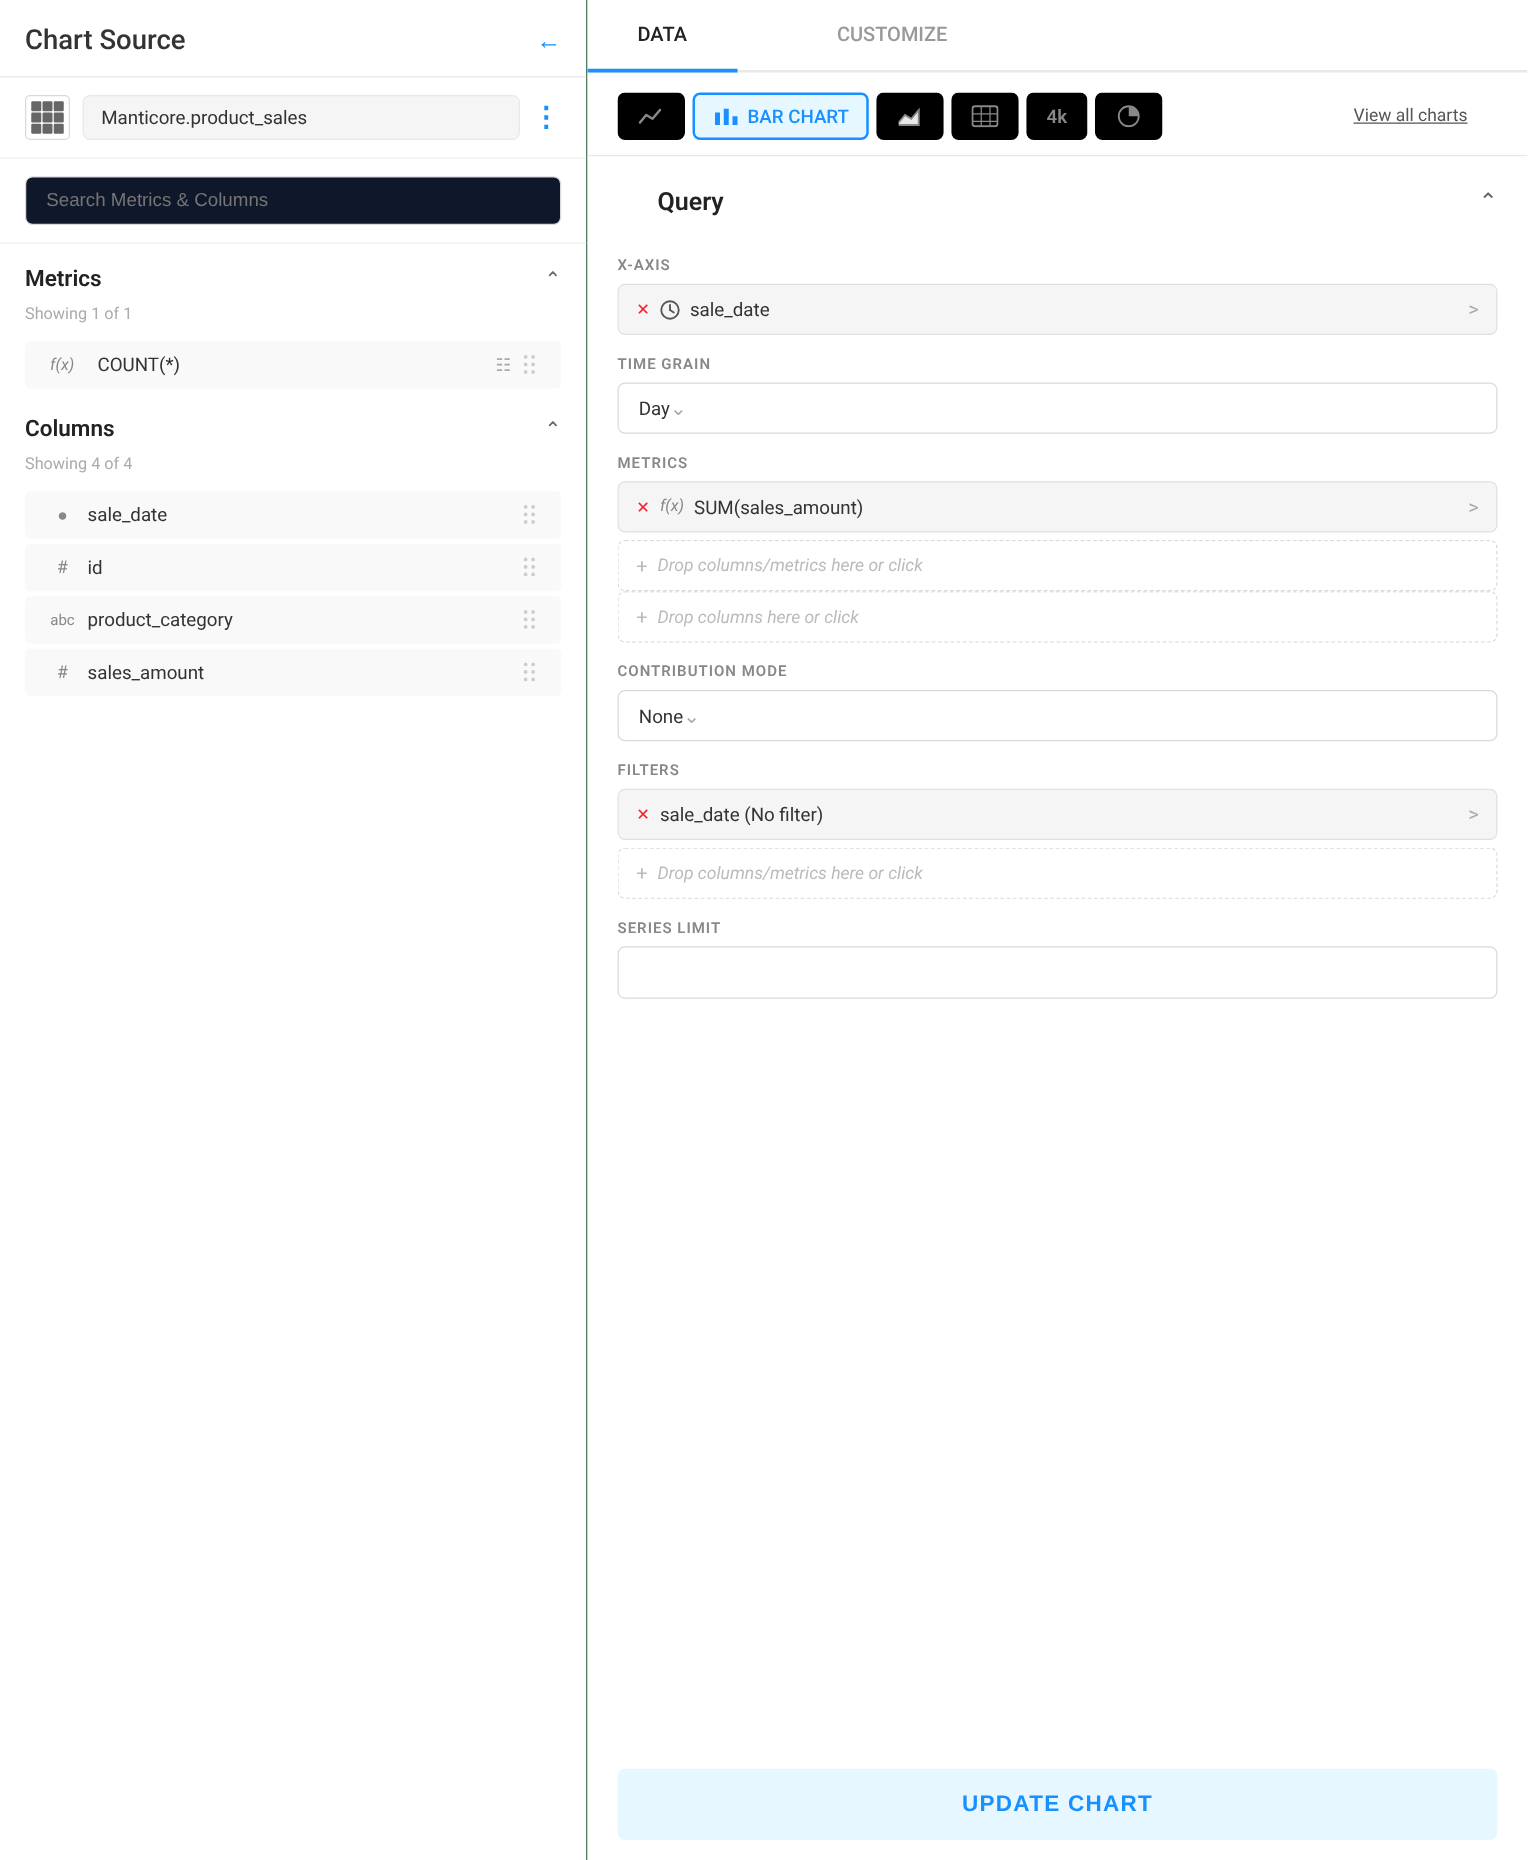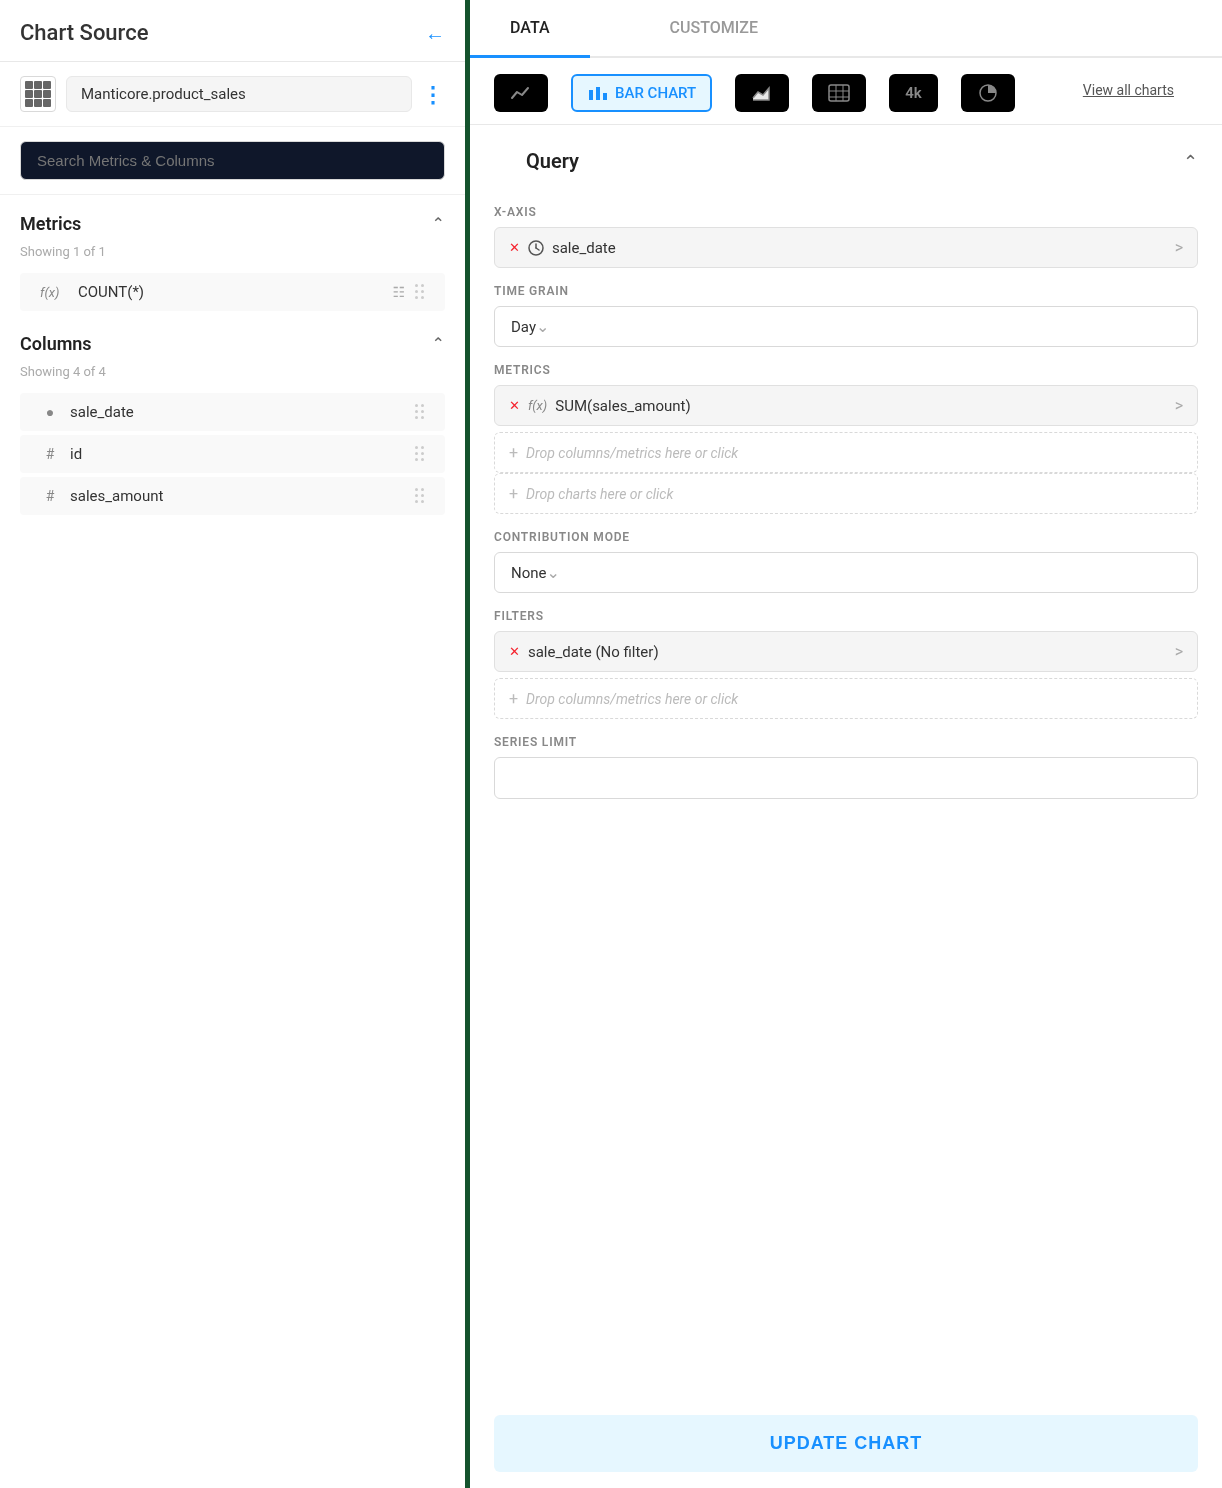--- a/index.html
+++ b/index.html
@@ -8,21 +8,21 @@
       background: #fff;
       display: flex;
       width: 1222px;
       min-height: 1488px;
       overflow: hidden;
     }
 
     
     .left-panel {
       width: 470px;
-      border-right: 5px solid #14532d;
+      border-right: 1px solid #14532d;
       display: flex;
       flex-direction: column;
       background: #fff;
       flex-shrink: 0;
     }
 
     .chart-source-header {
       display: flex;
       align-items: center;
       justify-content: space-between;
@@ -212,22 +212,22 @@
       margin-bottom: -2px;
     }
 
     .tab.active {
       color: #222;
       border-bottom: 3px solid #1890ff;
     }
 
     .chart-type-bar {
       display: flex;
-      align-items: flex-start;
-      gap: 23px;
+      align-items: center;
+      gap: 6px;
       padding: 16px 24px 8px 24px;
       flex-wrap: wrap;
     }
 
     .chart-type-btn {
       display: flex;
       align-items: center;
       gap: 6px;
       padding: 8px 14px;
       border-radius: 6px;
@@ -512,20 +512,32 @@
       <div class="drag-handle">
         <div class="drag-handle-dot"></div>
         <div class="drag-handle-dot"></div>
         <div class="drag-handle-dot"></div>
         <div class="drag-handle-dot"></div>
         <div class="drag-handle-dot"></div>
         <div class="drag-handle-dot"></div>
       </div>
     </div>
 
+    <div class="column-item">
+      <span class="col-type-icon" style="font-size:12px;">abc</span>
+      <span class="column-name">product_category</span>
+      <div class="drag-handle">
+        <div class="drag-handle-dot"></div>
+        <div class="drag-handle-dot"></div>
+        <div class="drag-handle-dot"></div>
+        <div class="drag-handle-dot"></div>
+        <div class="drag-handle-dot"></div>
+        <div class="drag-handle-dot"></div>
+      </div>
+    </div>
 
     <div class="column-item">
       <span class="col-type-icon">#</span>
       <span class="column-name">sales_amount</span>
       <div class="drag-handle">
         <div class="drag-handle-dot"></div>
         <div class="drag-handle-dot"></div>
         <div class="drag-handle-dot"></div>
         <div class="drag-handle-dot"></div>
         <div class="drag-handle-dot"></div>
@@ -621,21 +633,21 @@
       <span class="tag-name">SUM(sales_amount)</span>
       <span class="tag-arrow">&gt;</span>
     </div>
     <div class="drop-zone">
       <span class="drop-zone-plus">+</span>
       <span class="drop-zone-text">Drop columns/metrics here or click</span>
     </div>
 
     <div class="drop-zone">
       <span class="drop-zone-plus">+</span>
-      <span class="drop-zone-text">Drop charts here or click</span>
+      <span class="drop-zone-text">Drop columns here or click</span>
     </div>
 
     <div class="field-label">CONTRIBUTION MODE</div>
     <div class="select-field">
       <span class="select-value">None</span>
       <span class="select-chevron">⌄</span>
     </div>
 
     <div class="field-label">FILTERS</div>
     <div class="filter-tag">

